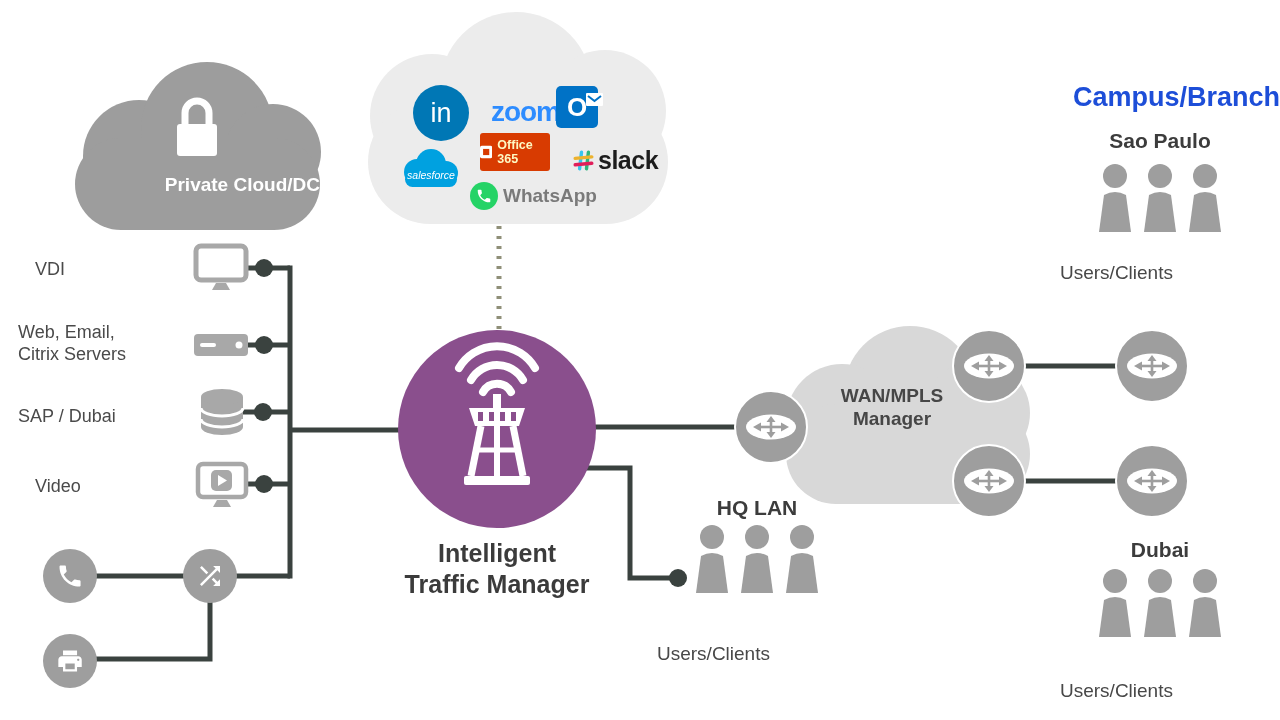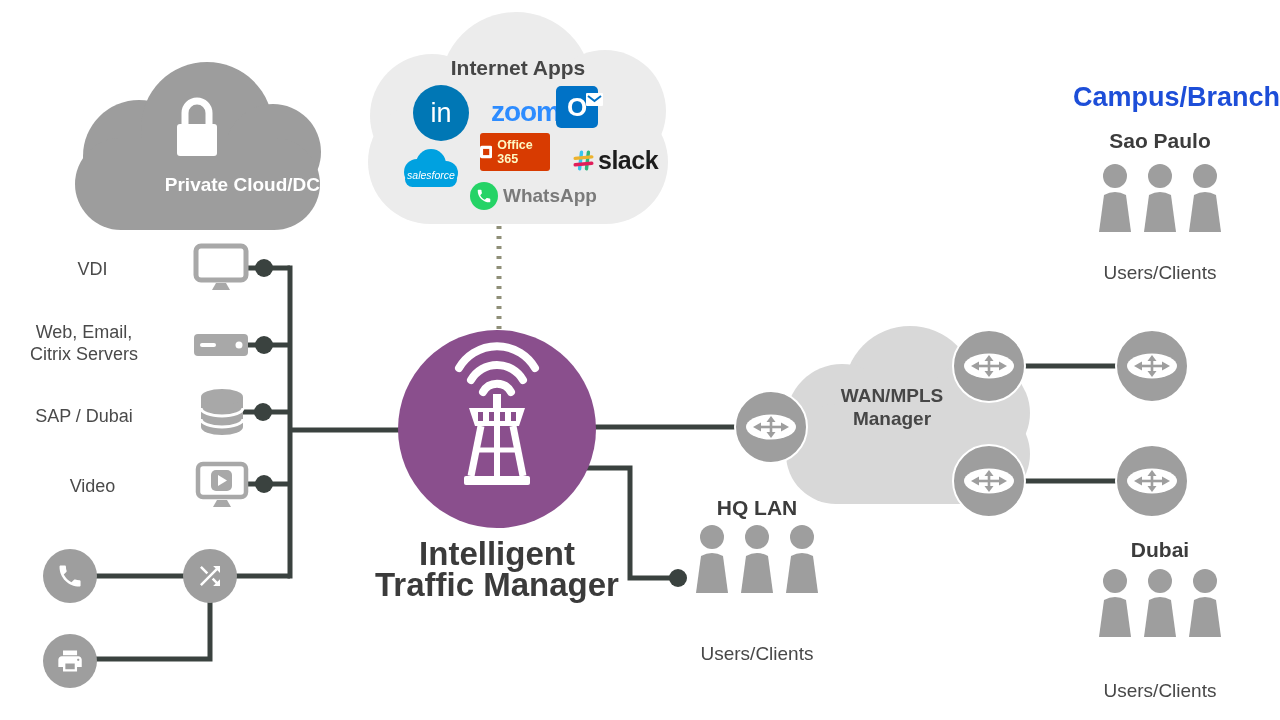--- a/index.html
+++ b/index.html
@@ -5,25 +5,25 @@
   *{margin:0;padding:0;box-sizing:border-box}
   html,body{width:1280px;height:720px}
   body{position:relative;background:#fff;font-family:"Liberation Sans",sans-serif;overflow:hidden}
   .abs{position:absolute}
   .puff{position:absolute;border-radius:50%}
   .gry{background:#9D9D9D}
   .lgry{background:#ECECEC}
   .mgry{background:#D8D8D8}
   .lbl-white{color:#fff;font-weight:bold;font-size:19px;text-align:right}
   .cloud-title{color:#464646;font-weight:bold;font-size:21px;text-align:center}
-  .svc-label{font-size:18px;color:#4a4a4a;text-align:center;white-space:pre-line;line-height:22px}
+  .svc-label{font-size:18px;color:#4a4a4a;text-align:left;white-space:pre-line;line-height:22px}
   .site-name{font-size:21px;font-weight:bold;color:#3c3c3c;text-align:center}
-  .users-label{font-size:19px;color:#484848;text-align:center}
+  .users-label{font-size:19px;color:#484848;text-align:left}
   .campus-title{font-size:27px;font-weight:bold;color:#1d4ed8;text-align:right}
-  .itm-label{font-size:33px;font-weight:bold;color:#3b3b3b;text-align:center;white-space:pre-line;line-height:31px}
+  .itm-label{font-size:25px;font-weight:bold;color:#3b3b3b;text-align:center;white-space:pre-line;line-height:31px}
   .wan-label{font-size:19px;font-weight:bold;color:#464646;text-align:center;white-space:pre-line;line-height:23px}
   .persons{display:flex;gap:5px}
   .person{width:40px;height:72px}
   .li-circle{width:56px;height:56px;border-radius:50%;background:#0077B5;color:#fff;font-weight:normal;font-size:27px;display:flex;align-items:center;justify-content:center}
   .zoom-text{color:#2D8CFF;font-weight:bold;font-size:28px;text-align:right;letter-spacing:-1px}
   .outlook-tile{width:42px;height:42px;background:#0072C6;border-radius:5px;display:flex;align-items:center;justify-content:center}
   .o-letter{color:#fff;font-size:26px;font-weight:bold}
   .o-flap{position:absolute;right:-5px;top:7px}
   .office-tile{width:70px;height:38px;background:#D83B01;border-radius:3px;display:flex;align-items:center;justify-content:center;gap:5px}
   .office-text{color:#fef9c3;font-size:12.5px;font-weight:bold}
@@ -90,21 +90,20 @@
       <rect x="9" y="34" width="40" height="32" rx="3" fill="#fff"></rect>
     </svg>
     <div class="abs lbl-white" style="left:0;top:112px;width:100%">Private Cloud/DC</div>
   </div>
 
   <div class="abs" style="left:368px;top:12px;width:300px;height:220px">
     <div class="puff lgry" style="left:72px;top:0;width:152px;height:152px"></div>
     <div class="puff lgry" style="left:2px;top:42px;width:124px;height:124px"></div>
     <div class="puff lgry" style="left:176px;top:38px;width:122px;height:122px"></div>
     <div class="abs lgry" style="left:0;top:88px;width:300px;height:124px;border-radius:62px"></div>
-    <div class="abs cloud-title" style="left:0;top:44px;width:100%">Internet Apps</div>
 
     <div class="abs li-circle" style="left:45px;top:73px">
       <span>in</span>
     </div>
 
     <div class="abs zoom-text" style="left:98px;top:84px;width:94px">zoom</div>
 
     <div class="abs outlook-tile" style="left:188px;top:74px">
       <span class="o-letter">O</span>
       <svg class="o-flap" width="17" height="13" viewBox="0 0 17 13">

